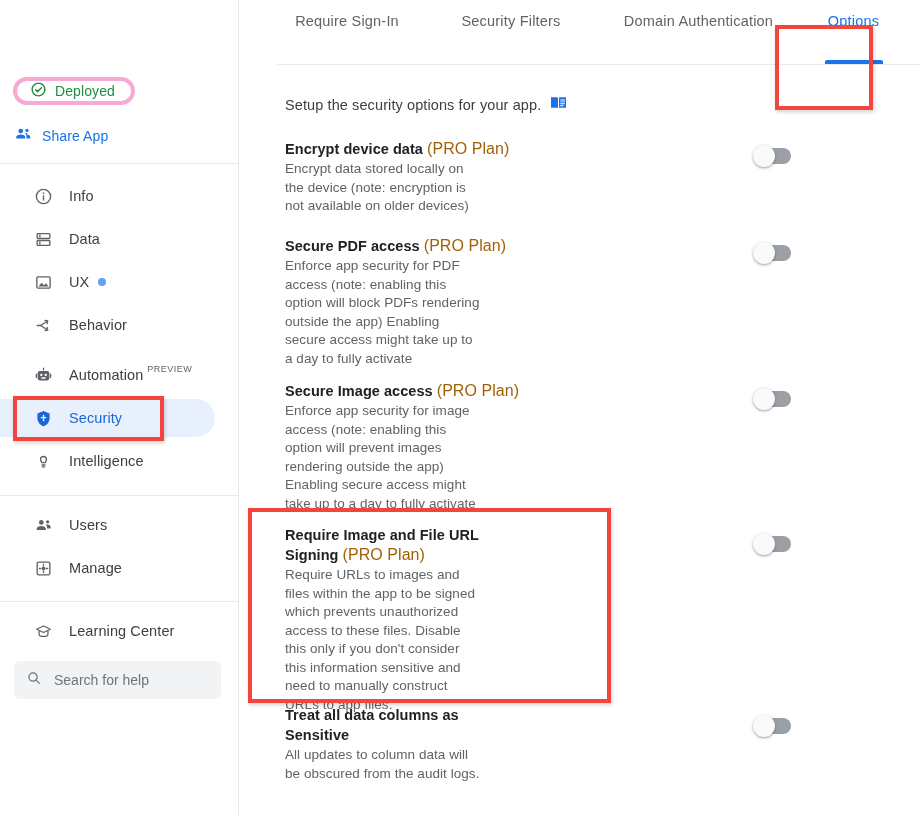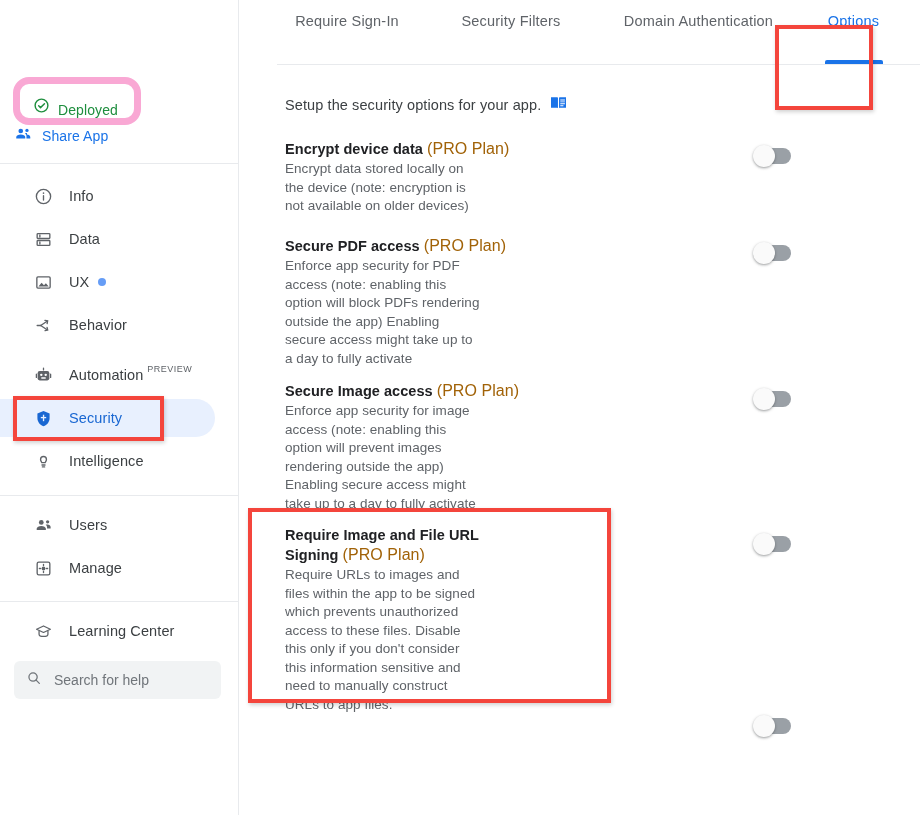--- a/index.html
+++ b/index.html
@@ -24,27 +24,27 @@
     height: 815px;
     background: #ffffff;
     border-right: 1px solid #e8eaed;
     box-sizing: border-box;
     overflow: hidden;
   }
 
   .deployed-badge {
     position: absolute;
     left: 13px; top: 77px;
-    height: 48px;
+    height: 28px;
     box-sizing: border-box;
     display: flex;
-    align-items: flex-end;
+    align-items: center;
     gap: 8px;
     padding: 0 16px 0 13px;
-    border: 7px solid #f9a8d4;
+    border: 4px solid #f9a8d4;
     border-radius: 16px;
     background: #fff;
     cursor: pointer;
   }
   .deployed-badge .label {
     font-size: 14px;
     color: #1e8e3e;
     letter-spacing: .1px;
   }
 
@@ -483,20 +483,27 @@
     <div class="title">
       <span>Require Image and File URL Signing</span>
       <span class="plan">(PRO Plan)</span>
     </div>
     <div class="desc">Require URLs to images and files within the app to be signed which prevents unauthorized access to these files. Disable this only if you don't consider this information sensitive and need to manually construct URLs to app files.</div>
   </div>
   <div class="toggle" style="top:536px">
     <span class="knob"></span>
   </div>
 
+  <div class="setting" style="top:706px; width:200px;">
+    <div class="title">
+      <span>Treat all data columns as Sensitive</span>
+      <span class="plan"></span>
+    </div>
+    <div class="desc">All updates to column data will be obscured from the audit logs.</div>
+  </div>
   <div class="toggle" style="top:718px">
     <span class="knob"></span>
   </div>
 </div>
 
 <div class="redbox" style="left:13px; top:396px; width:151px; height:45px;"></div>
 
 <div class="redbox" style="left:775px; top:25px; width:98px; height:85px;"></div>
 
 <div class="redbox" style="left:248px; top:508px; width:363px; height:195px;"></div>

